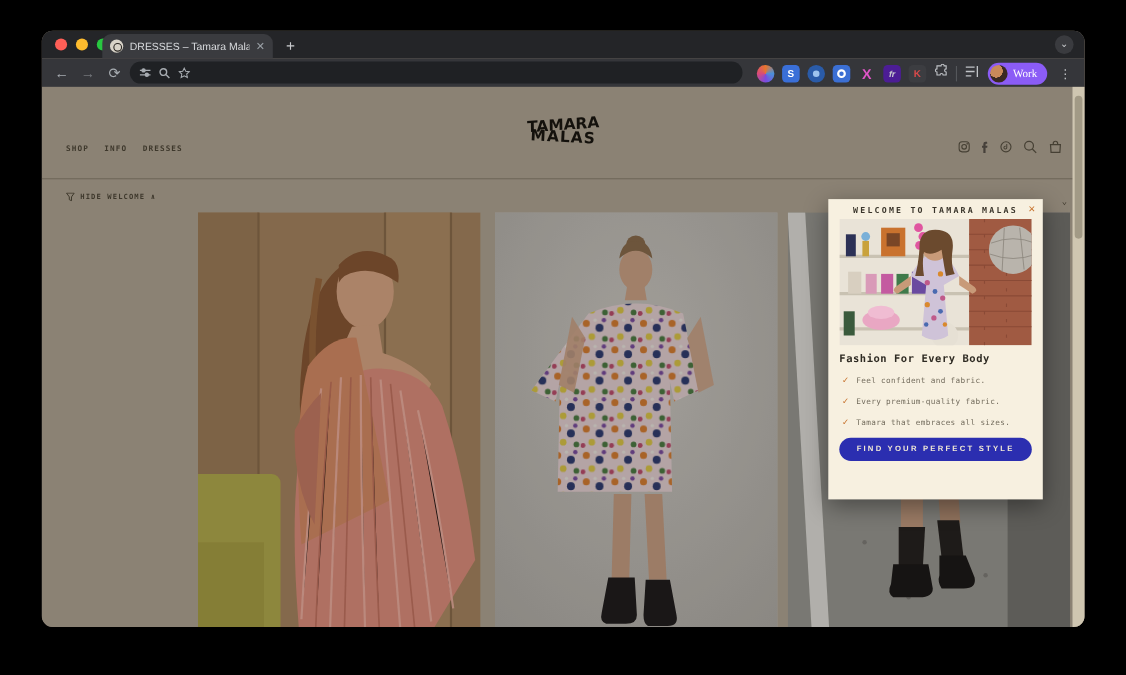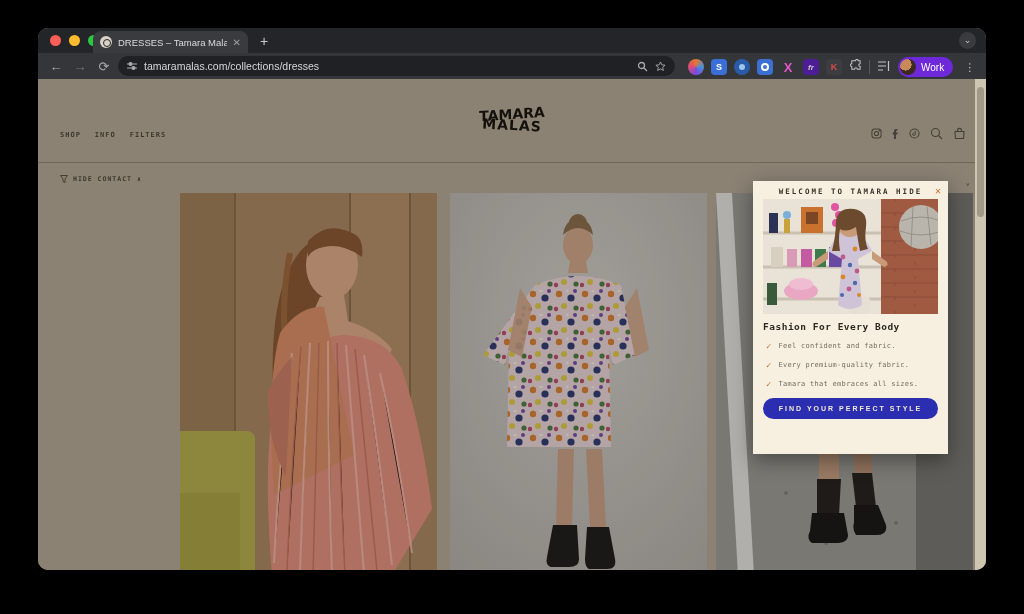--- a/index.html
+++ b/index.html
@@ -38,22 +38,22 @@
   .ext-wheel { border-radius:50%; background:conic-gradient(#e8762c,#4a90d9,#7a4ae0,#d94a7a,#e8762c); }
   .ext-s { background:#3a6fd8; }
   .ext-dot { border-radius:50%; background:#2a5ba8; position:relative; }
   .ext-dot:after { content:""; position:absolute; left:5px; top:5px; width:6px; height:6px; border-radius:50%; background:#9ec4ee; }
   .ext-sq { background:#3b6fd4; }
   .ext-sq span { width:8px; height:8px; border:2px solid #fff; border-radius:50%; display:block; }
   .ext-x { background:transparent; color:#e055c8; font-size:13px; font-weight:900; }
   .ext-fr { background:#4c1d95; color:#c9cbce; font-style:italic; font-size:8px; }
   .ext-k { background:#3c3d41; color:#d84a4a; font-size:9px; }
   .sep { width:1px; height:14px; background:#55575b; }
-  .profile { display:flex; align-items:center; gap:5px; background:#6d28d9; border-radius:10px;
-             height:20px; padding:2px 9px 2px 2px; }
+  .profile { display:flex; align-items:center; gap:5px; background:#8b5cf6; border-radius:10px;
+             height:20px; padding:2px 9px 2px 2px;font-family:Liberation Serif, serif; }
   .avatar { width:16px; height:16px; border-radius:50%;
             background:radial-gradient(circle at 35% 35%, #c98a5a 0 40%, #3a2a22 41% 100%); }
   .profile-label { color:#fff; font-size:10px; }
   .menu-dots { color:#c7c9cc; font-size:11px; letter-spacing:0; margin-left:4px; }
 
   
   .page { position:absolute; left:0; top:51px; width:948px; height:491px; background:#8b8274;
           font-family:"DejaVu Sans Mono", monospace; }
   .site-header { position:absolute; left:0; top:0; width:100%; height:84px; border-bottom:1px solid #6f6859; }
   .main-nav { position:absolute; left:22px; top:52px; display:flex; gap:14px; }
@@ -122,21 +122,20 @@
       <span class="pill-ico">
         <svg width="10" height="10" viewBox="0 0 10 10">
             <g stroke="#a7acb1" stroke-width="1.2" fill="none">
           <line x1="0" y1="3" x2="10" y2="3"></line>
               <line x1="0" y1="7" x2="10" y2="7"></line>
           <circle cx="3.5" cy="3" r="1.4" fill="#a7acb1"></circle>
               <circle cx="6.5" cy="7" r="1.4" fill="#a7acb1"></circle>
             </g>
           </svg>
       </span>
-      <span class="url-text">tamaramalas.com/collections/dresses</span>
       <span class="pill-ico">
         <svg width="11" height="11" viewBox="0 0 11 11">
             <circle cx="4.5" cy="4.5" r="3" fill="none" stroke="#a7acb1" stroke-width="1.3"></circle>
             <line x1="7" y1="7" x2="10" y2="10" stroke="#a7acb1" stroke-width="1.3"></line>
           </svg>
       </span>
       <span class="pill-ico">
         <svg width="11" height="11" viewBox="0 0 12 12">
             <path d="M6 1l1.5 3.2 3.5.4-2.6 2.3.7 3.4L6 8.6 2.9 10.3l.7-3.4L1 4.6l3.5-.4z" fill="none" stroke="#a7acb1" stroke-width="1"></path>
           </svg>
@@ -175,21 +174,21 @@
       <span class="menu-dots">⋮</span>
     </div>
   </div>
 
   <div class="page">
 
     <div class="site-header">
       <div class="main-nav">
         <span>SHOP</span>
         <span>INFO</span>
-        <span>FILTERS</span>
+        <span>DRESSES</span>
       </div>
       <div class="logo">
         <span class="l1">TAMARA</span>
         <span class="l2">MALAS</span>
       </div>
       <div class="social-row">
         <span>
           <svg width="11" height="11" viewBox="0 0 12 12">
               <rect x="1" y="1" width="10" height="10" rx="3" fill="none" stroke="#464034" stroke-width="1.1"></rect>
               <circle cx="6" cy="6" r="2.3" fill="none" stroke="#464034" stroke-width="1.1"></circle>
@@ -220,21 +219,21 @@
             </svg>
         </span>
       </div>
     </div>
 
     <div class="filter-bar">
       <div class="hide-filters">
         <svg width="8" height="8" viewBox="0 0 8 8">
             <path d="M0.5 0.5h7L5 4v3.5L3 6.5V4z" fill="none" stroke="#3e382c" stroke-width="0.9"></path>
           </svg>
-        <span>HIDE CONTACT</span>
+        <span>HIDE WELCOME</span>
         <span>∧</span>
       </div>
       <span class="sort-chevron">⌄</span>
     </div>
 
     <div class="grid">
 
       <div class="card c1">
         <div class="img">
           <svg width="257" height="382" viewBox="0 0 257 382">
@@ -335,21 +334,21 @@
         </div>
 
       </div>
     </div>
 
     <div class="scrollbar">
       <div class="scroll-thumb"></div>
     </div>
 
     <div class="popup">
-      <div class="popup-title">WELCOME TO TAMARA HIDE</div>
+      <div class="popup-title">WELCOME TO TAMARA MALAS</div>
       <div class="popup-close">✕</div>
       <div class="popup-photo">
         <svg width="175" height="115" viewBox="0 0 175 115">
           <rect width="175" height="115" fill="#e9e3d7"></rect>
           <rect x="118" width="57" height="115" fill="#a05a42"></rect>
           <g stroke="#8a4a36" stroke-width="1">
               <line x1="118" y1="14" x2="175" y2="14"></line>
               <line x1="118" y1="28" x2="175" y2="28"></line>
               <line x1="118" y1="42" x2="175" y2="42"></line>
               <line x1="118" y1="56" x2="175" y2="56"></line>

